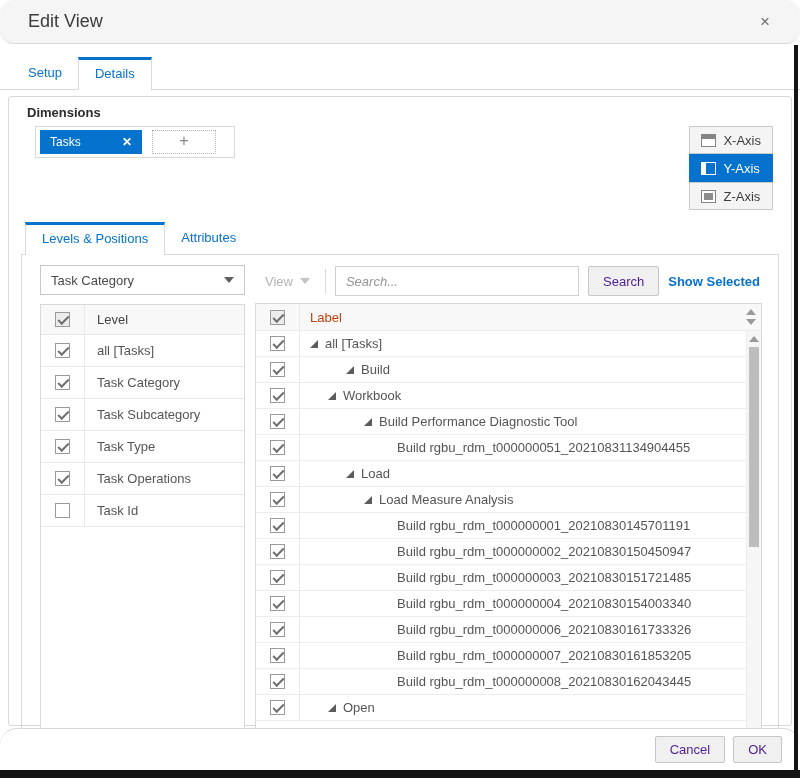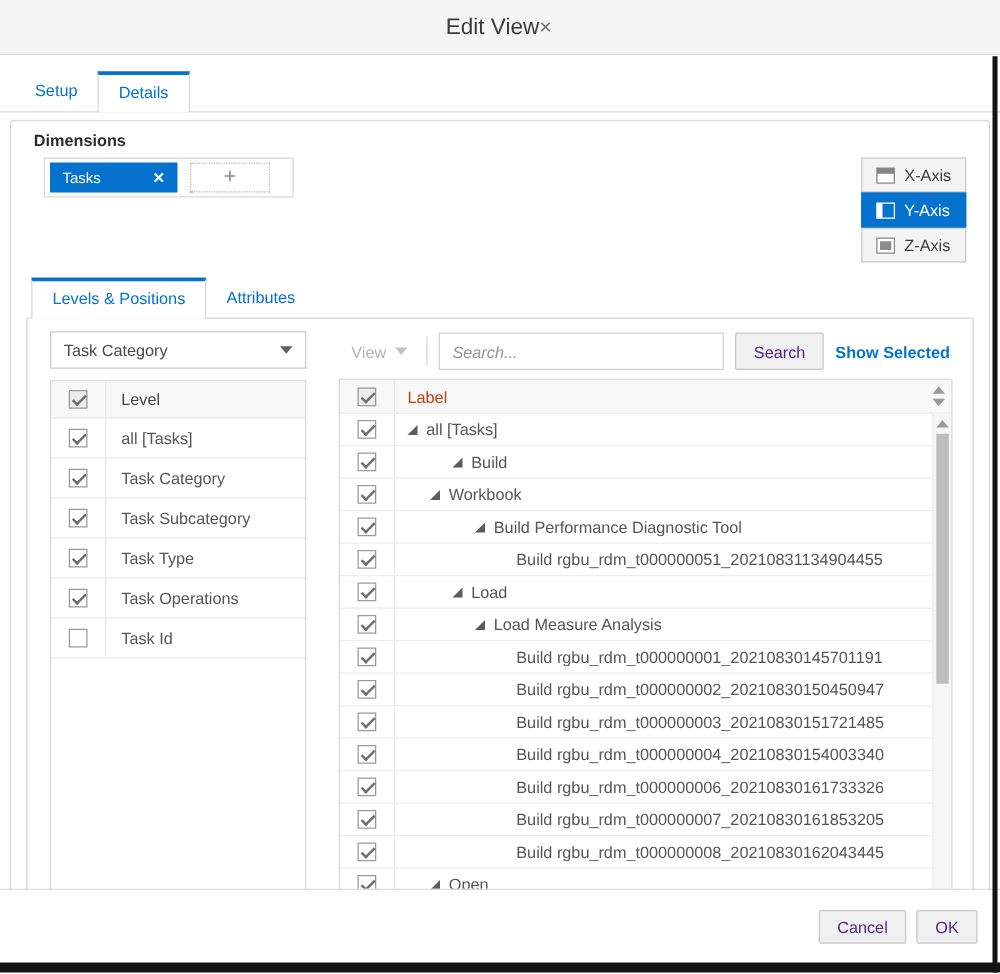--- a/index.html
+++ b/index.html
@@ -1,21 +1,21 @@
 <!DOCTYPE html>
 <html><head>
 <meta charset="utf-8">
 <style>
   * { margin:0; padding:0; box-sizing:border-box; }
   html,body { width:800px; height:779px; font-family:"Liberation Sans", sans-serif; background:#fff; }
   body { position:relative; overflow:hidden; }
 
   
   .dlg-header { height:44px; background:#f5f5f5; border-bottom:1px solid #d9d9d9;
-    display:flex; align-items:center; justify-content:center; padding:0 30px 0 28px; }
+    display:flex; align-items:center; justify-content:space-between; padding:0 30px 0 28px;border-radius:14px; }
   .dlg-title { font-size:18px; color:#3b3b3b; }
   .dlg-close { font-size:17px; color:#6f6f6f; cursor:pointer; }
 
   
   .tabs { display:flex; align-items:flex-end; padding-left:12px; border-bottom:1px solid #d9d9d9; margin-top:13px; }
   .tab { font-size:13px; color:#0572ce; padding:8px 16px 9px; cursor:pointer; position:relative; }
   .tab.active { background:#fff; border:1px solid #d9d9d9; border-bottom:0;
     border-top:3px solid #0572ce; padding-top:6px; margin-bottom:-1px; }
 
   
@@ -37,21 +37,21 @@
   .ax-icon { width:15px; height:13px; display:inline-block; }
   .ax-x { border:1px solid #858585; border-top:5px solid #858585; background:#fff; }
   .ax-y { border:1px solid #fff; border-left:5px solid #fff; background:transparent; }
   .ax-z { border:1px solid #858585; background:#fff; position:relative; }
   .ax-z span { position:absolute; inset:2px; background:#8d8d8d; display:block; }
 
   
   .inner-tabs { margin-top:12px; }
 
   
-  .panel { border:1px solid #d9d9d9; border-top:0; height:518px; padding:10px 16px 12px 18px; display:flex; gap:26px; }
+  .panel { border:1px solid #d9d9d9; border-top:0; height:518px; padding:10px 16px 12px 18px; display:flex; gap:10px; }
 
   
   .left-col { width:205px; display:flex; flex-direction:column; }
   .dropdown { border:1px solid #c9c9c9; height:30px; display:flex; align-items:center; justify-content:space-between;
     padding:0 10px; font-size:13px; color:#4a4a4a; cursor:pointer; background:#fff; }
   .caret-down { width:0; height:0; border-left:5px solid transparent; border-right:5px solid transparent; border-top:6px solid #5f5f5f; }
   .ltable { border:1px solid #d9d9d9; margin-top:9px; flex:1; background:#fff; }
   .lrow { display:flex; align-items:center; height:32px; border-bottom:1px solid #e9e9e9; font-size:13px; color:#555; }
   .lrow.hdr-row { height:30px; background:#f8f8f8; color:#444; }
   .cb-cell { width:44px; align-self:stretch; display:flex; align-items:center; justify-content:center; border-right:1px solid #e9e9e9; }
@@ -93,22 +93,22 @@
   .vscroll .tri-up { position:absolute; top:5px; left:2px; }
   .vscroll .tri-dn { position:absolute; bottom:4px; left:2px; }
   .vthumb { position:absolute; top:16px; left:2px; right:2px; height:200px; background:#bdbdbd; cursor:grab; }
   .hscroll { position:absolute; bottom:0; left:0; right:15px; height:15px; background:#f6f6f6; border-top:1px solid #ececec; }
   .hscroll .tri-l { position:absolute; left:4px; top:2px; }
   .hscroll .tri-r { position:absolute; right:4px; top:2px; }
   .hthumb { position:absolute; left:14px; top:2px; height:11px; width:290px; background:#bdbdbd; cursor:grab; }
   .sb-corner { position:absolute; right:0; bottom:0; width:15px; height:15px; background:#fbfbfb; }
 
   
-  .footer { position:absolute; left:0; right:0; bottom:9px; height:59px; border-top:1px solid #d9d9d9;
-    background:#fff; display:flex; align-items:center; justify-content:flex-end; gap:8px; padding:0 18px; }
+  .footer { position:absolute; left:0; right:0; bottom:9px; height:42px; border-top:1px solid #d9d9d9;
+    background:#fff; display:flex; align-items:center; justify-content:flex-end; gap:8px; padding:0 18px;border-radius:17px; }
   .foot-btn { height:27px; padding:0 14px; }
 
   
   .edge-bottom { position:absolute; left:0; right:0; bottom:1px; height:8px; background:#141414; }
   .edge-right { position:absolute; right:2px; top:45px; bottom:1px; width:4px; background:#141414; }
 </style>
 </head>
 <body>
 
 <div class="dlg-header">

